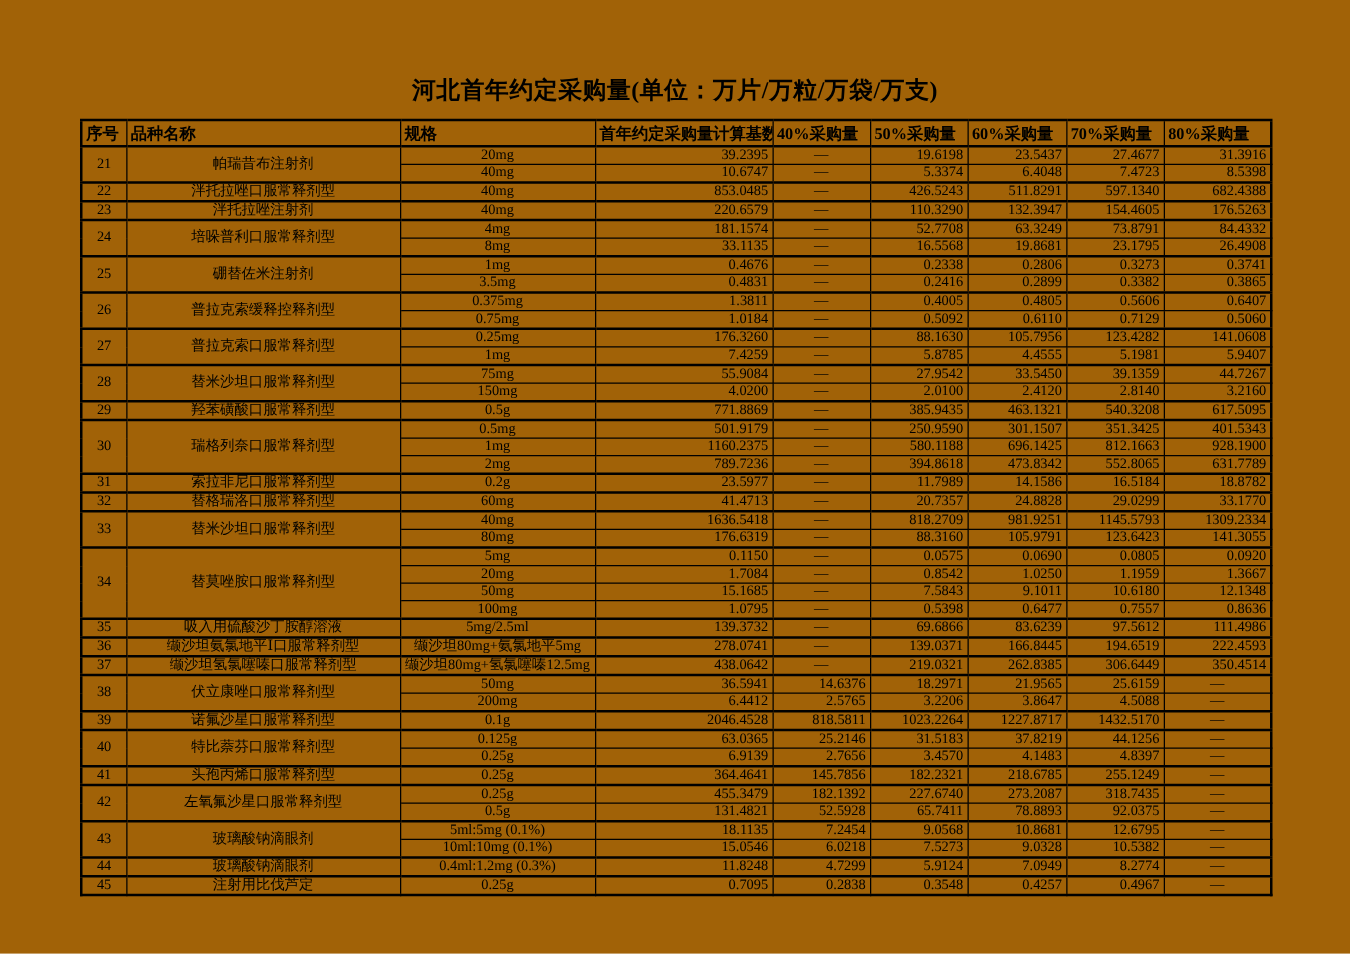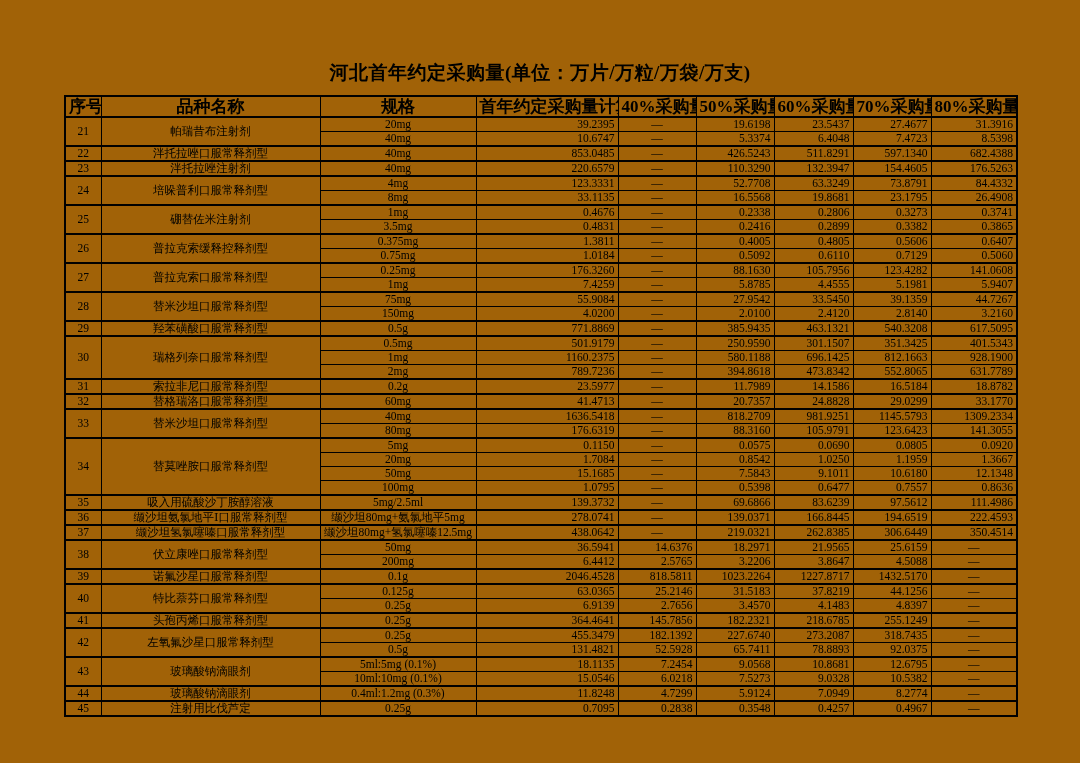--- a/index.html
+++ b/index.html
@@ -36,24 +36,24 @@
     border: 1px solid #000;
     overflow: hidden;
     white-space: nowrap;
     font-size: 11.5px;
     height: 13px;
     line-height: 13px;
     padding: 0 3px;
   }
   .proc-table thead th {
     font-weight: bold;
-    font-size: 17px;
+    font-size: 13px;
     height: 19px;
     line-height: 19px;
-    text-align: center;
+    text-align: left;
     border-top: 2px solid #000;
     border-bottom: 2px solid #000;
   }
   .proc-table tr.group-first td {
     border-top: 2px solid #000;
   }
   .c-no, .c-name, .c-spec {
     text-align: center;
   }
   .c-num {
@@ -136,21 +136,21 @@
           <td class="c-num dash">—</td>
           <td class="c-num">110.3290</td>
           <td class="c-num">132.3947</td>
           <td class="c-num">154.4605</td>
           <td class="c-num">176.5263</td>
         </tr>
         <tr class="group-first">
           <td rowspan="2" class="c-no">24</td>
           <td rowspan="2" class="c-name">培哚普利口服常释剂型</td>
           <td class="c-spec">4mg</td>
-          <td class="c-num">123.3331</td>
+          <td class="c-num">181.1574</td>
           <td class="c-num dash">—</td>
           <td class="c-num">52.7708</td>
           <td class="c-num">63.3249</td>
           <td class="c-num">73.8791</td>
           <td class="c-num">84.4332</td>
         </tr>
         <tr>
           <td class="c-spec">8mg</td>
           <td class="c-num">33.1135</td>
           <td class="c-num dash">—</td>

